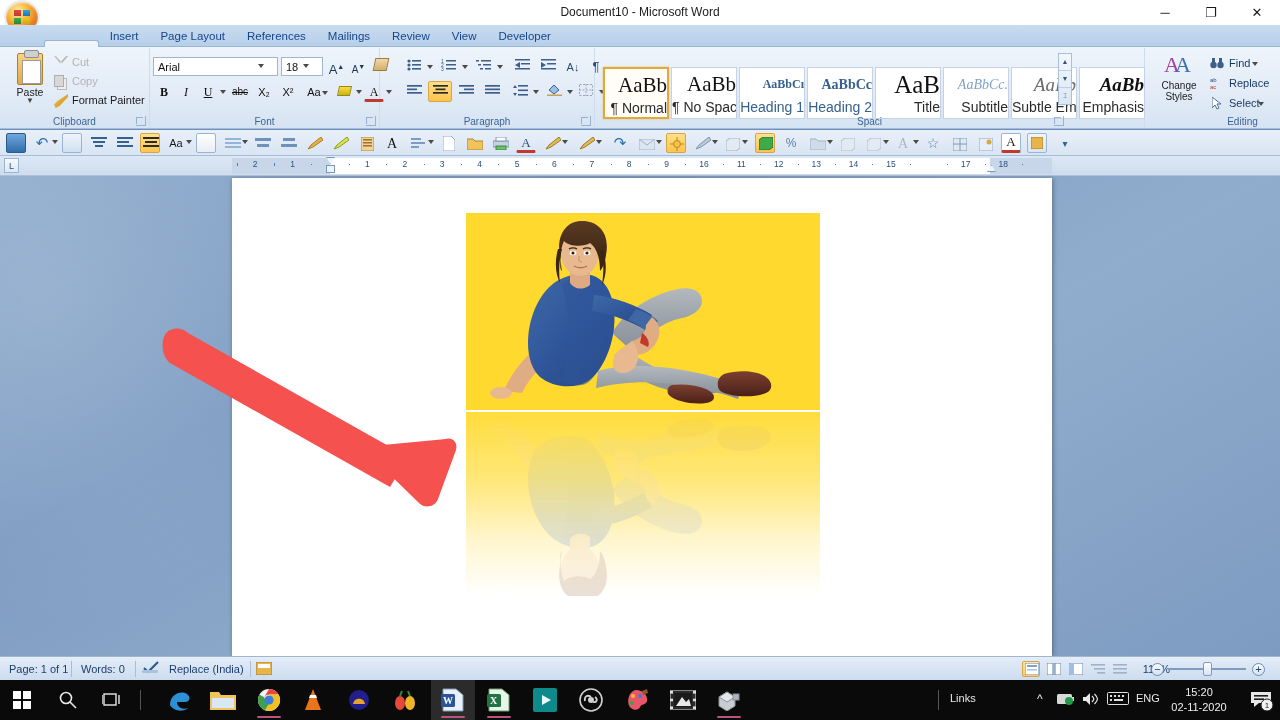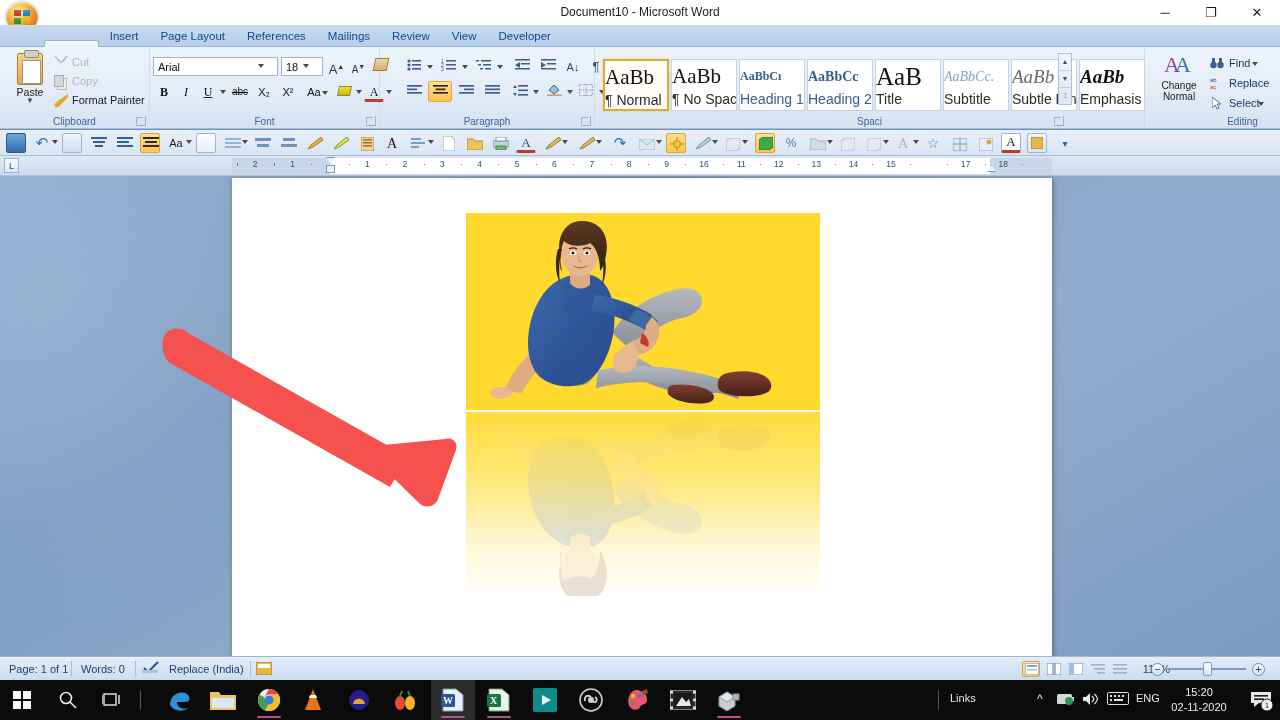--- a/index.html
+++ b/index.html
@@ -126,22 +126,22 @@
     text-align: center; color: #15365c; font-size: 12px; line-height: 20px;
   }
   .btn.on { background: linear-gradient(#ffe08a,#ffc44d); border-color: #d9a441; }
 
   
   .g-para { left: 380px; width: 215px; }
 
   
   .g-styles { left: 595px; width: 550px; }
   .style-tile {
-    position: absolute; top: 11px; width: 66px; height: 52px;
-    background: #fff; border: 1px solid #c3d2e4; text-align: left;
+    position: absolute; top: 19px; width: 66px; height: 52px;
+    background: #fff; border: 1px solid #c3d2e4; text-align: right;
     overflow: hidden;
   }
   .style-tile.sel { border: 2px solid #e0a93c; background: #fffdf6; box-shadow: 0 0 2px #e8c478; }
   .style-prev { height: 33px; line-height: 33px; font-size: 19px; color: #111; }
   .style-name { font-size: 14px; color: #2b2b2b; line-height: 12px; white-space: nowrap; }
   .styles-scroll { position: absolute; right: 72px; top: 5px; width: 14px; height: 52px;
     background: linear-gradient(#f3f7fc,#dce7f4); border: 1px solid #a9c0da; }
   .ss-btn { height: 17px; border-bottom: 1px solid #bcd0e6; text-align: center; font-size: 7px; color: #36547d; line-height: 16px; }
   .change-styles {
     position: absolute; right: 2px; top: 4px; width: 66px; height: 62px;
@@ -531,21 +531,21 @@
       </div>
       <div class="group-label">Spaci</div>
       <div class="dlg-launcher" style="right:80px"></div>
     </div>
 
     <div class="change-styles" style="position:absolute;left:1150px;top:5px;width:58px;">
       <svg width="30" height="26">
         <text x="0" y="20" font-size="22" font-family="Liberation Serif, serif" fill="#a33fa0">A</text>
         <text x="11" y="20" font-size="22" font-family="Liberation Serif, serif" fill="#3b6fb5">A</text>
       </svg>
-      <div style="font-size:10px;line-height:11px">Change Normal</div>
+      <div style="font-size:10px;line-height:11px">Change Styles</div>
     </div>
 
     <div class="group g-edit">
       <div class="edit-cmd" style="top:6px">
         <svg width="14" height="13" style="position:absolute;left:0;top:3px">
             <g fill="#3d5f8a">
               <circle cx="3.5" cy="8" r="3.2"></circle>
               <circle cx="10.5" cy="8" r="3.2"></circle>
               <rect x="2" y="1" width="3" height="5"></rect>
               <rect x="9" y="1" width="3" height="5"></rect>

